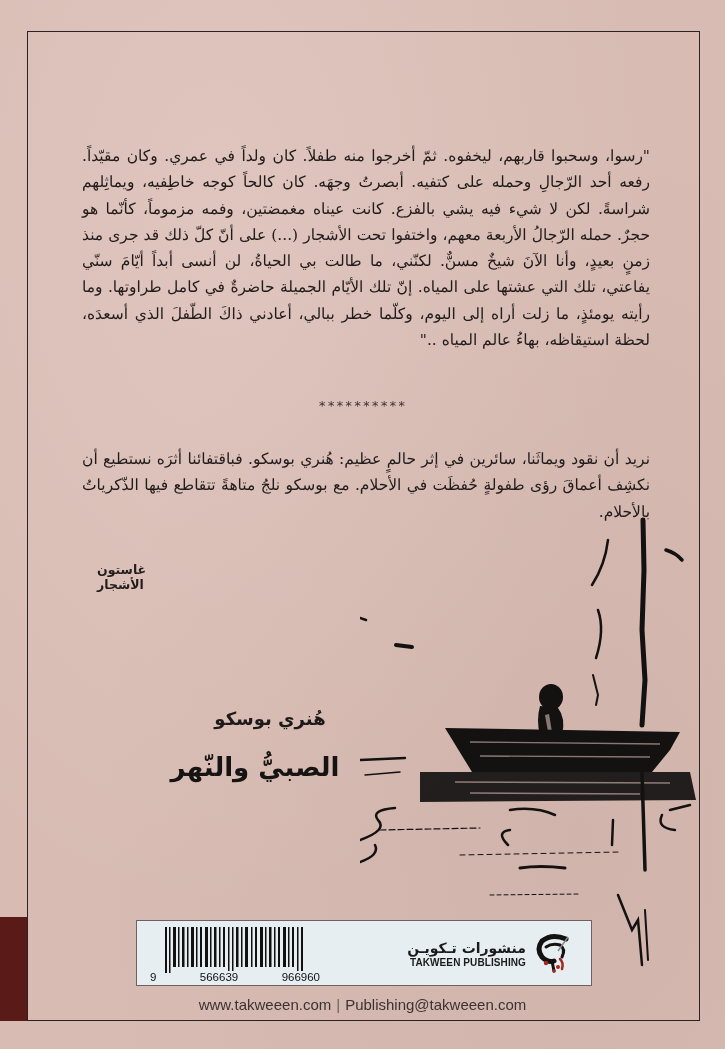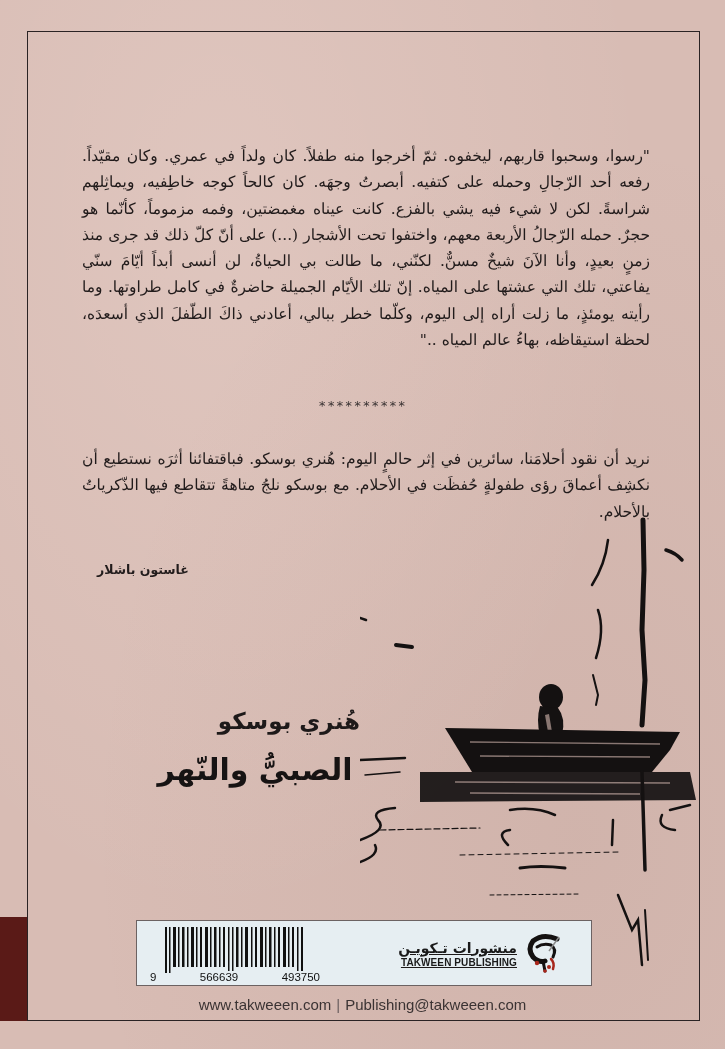--- a/index.html
+++ b/index.html
@@ -69,35 +69,35 @@
       font-family: "DejaVu Sans", sans-serif;
       font-weight: bold;
       font-size: 12.5px;
       color: #221c1c;
     }
     .author-name {
       position: absolute;
       left: 180px; top: 708px;
       width: 180px;
       direction: rtl;
-      text-align: right;
-      font-family: "DejaVu Sans", sans-serif;
-      font-weight: bold;
-      font-size: 23px;
+      text-align: center;
+      font-family: "DejaVu Sans", sans-serif;
+      font-weight: bold;
+      font-size: 18px;
       color: #1d1919;
     }
     .book-title {
       position: absolute;
       left: 130px; top: 752px;
       width: 250px;
       direction: rtl;
       text-align: center;
       font-family: "DejaVu Sans", sans-serif;
       font-weight: bold;
-      font-size: 30px;
+      font-size: 26px;
       color: #161313;
     }
     .illustration {
       position: absolute;
       left: 360px; top: 510px;
       width: 338px; height: 460px;
     }
     .barcode-panel {
       position: absolute;
       left: 136px; top: 920px;
@@ -117,22 +117,22 @@
       font-family: "Liberation Sans", sans-serif;
       font-size: 11.5px;
       color: #111;
       display: flex;
       justify-content: space-between;
       padding: 0 0 0 1px;
     }
     .barcode-digits span { background: #e6eef2; padding: 0 2px; line-height: 12px; }
     .publisher {
       position: absolute;
-      right: 24px; top: 10px;
-      display: flex; align-items: center; gap: 6px; text-decoration: underline;
+      right: 15px; top: 10px;
+      display: flex; align-items: center; gap: 6px;
     }
     .publisher-text { text-align: right; }
     .publisher-ar {
       direction: rtl;
       font-family: "DejaVu Sans", sans-serif;
       font-weight: bold;
       font-size: 14px;
       color: #1a1a1a;
       line-height: 18px;
     }
@@ -161,24 +161,24 @@
 <div class="maroon-strip"></div>
 <div class="frame"></div>
 
 <div class="quote-block">
   <p>"رسوا، وسحبوا قاربهم، ليخفوه. ثمّ أخرجوا منه طفلاً. كان ولداً في عمري. وكان مقيّداً. رفعه أحد الرّجالِ وحمله على كتفيه. أبصرتُ وجهَه. كان كالحاً كوجه خاطِفيه، ويماثِلهم شراسةً. لكن لا شيء فيه يشي بالفزع. كانت عيناه مغمضتين، وفمه مزموماً، كأنّما هو حجرٌ. حمله الرّجالُ الأربعة معهم، واختفوا تحت الأشجار (...) على أنّ كلّ ذلك قد جرى منذ زمنٍ بعيدٍ، وأنا الآنَ شيخٌ مسنٌّ. لكنّني، ما طالت بي الحياةُ، لن أنسى أبداً أيّامَ سنّي يفاعتي، تلك التي عشتها على المياه. إنّ تلك الأيّام الجميلة حاضرةٌ في كامل طراوتها. وما رأيته يومئذٍ، ما زلت أراه إلى اليوم، وكلّما خطر ببالي، أعادني ذاكَ الطّفلَ الذي أسعدَه، لحظة استيقاظه، بهاءُ عالم المياه .."</p>
 </div>
 
 <div class="separator">**********</div>
 
 <div class="bachelard-block">
-  <p>نريد أن نقود أحلامَنا، سائرين في إثر حالمٍ اليوم: هُنري بوسكو. فباقتفائنا أثرَه نستطيع أن نكشِف أعماقَ رؤى طفولةٍ حُفظَت في الأحلام. مع بوسكو نلجُ متاهةً تتقاطع فيها الذّكرياتُ بالأحلام.</p>
-</div>
-
-<div class="signature">غاستون باشلار</div>
+  <p>نريد أن نقود ويماثَنا، سائرين في إثر حالمٍ عظيم: هُنري بوسكو. فباقتفائنا أثرَه نستطيع أن نكشِف أعماقَ رؤى طفولةٍ حُفظَت في الأحلام. مع بوسكو نلجُ متاهةً تتقاطع فيها الذّكرياتُ بالأحلام.</p>
+</div>
+
+<div class="signature">غاستون الأشجار</div>
 
 <div class="author-name">هُنري بوسكو</div>
 <div class="book-title">الصبيُّ والنّهر</div>
 
 <svg class="illustration" viewBox="0 0 338 460" xmlns="http://www.w3.org/2000/svg">
   <g fill="none" stroke="#141111" stroke-linecap="round">
 
     <path d="M283 10 L284 60 L282 120 L285 170 L282 215" stroke-width="5"></path>
 
     <path d="M248 30 Q245 55 232 75" stroke-width="2.5"></path>
@@ -261,21 +261,21 @@
         <rect x="136" y="0" width="3" height="40"></rect>
         <rect x="141" y="0" width="1.5" height="40"></rect>
         <rect x="145" y="0" width="2" height="40"></rect>
         <rect x="150" y="0" width="1.5" height="46"></rect>
         <rect x="154" y="0" width="2" height="46"></rect>
       </g>
     </svg>
     <div class="barcode-digits">
       <span>9</span>
       <span>566639</span>
-      <span>493750</span>
+      <span>966960</span>
     </div>
   </div>
 
   <div class="publisher">
     <div class="publisher-text">
       <div class="publisher-ar">منشورات تـكويـن</div>
       <div class="publisher-en">TAKWEEN PUBLISHING</div>
     </div>
     <svg class="logo" viewBox="0 0 44 44" xmlns="http://www.w3.org/2000/svg">
       <path d="M34 8 Q20 2 10 10 Q4 18 10 26 Q16 32 22 30" fill="none" stroke="#141111" stroke-width="5" stroke-linecap="round"></path>

